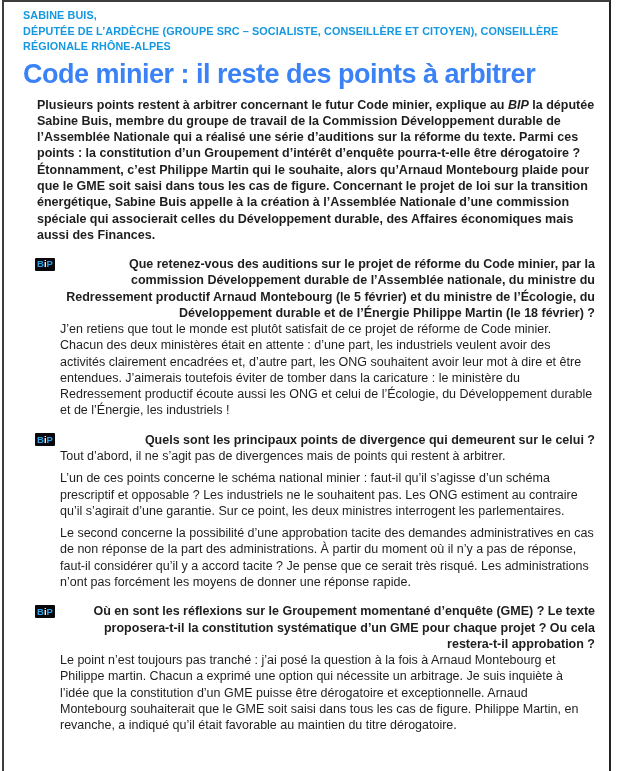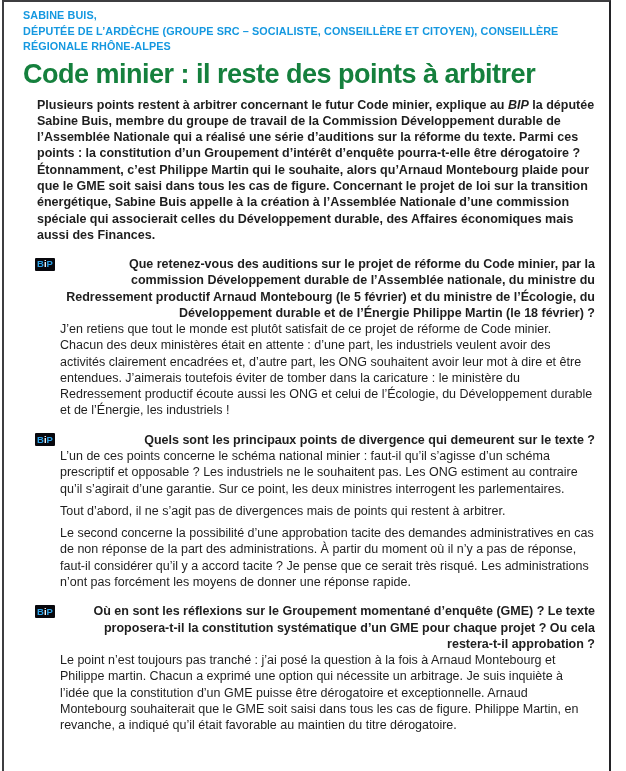--- a/index.html
+++ b/index.html
@@ -31,21 +31,21 @@
   }
   .kicker {
     color: var(--accent);
     font-weight: bold;
     font-size: 10.8px;
     line-height: 15.5px;
     letter-spacing: 0.1px;
   }
   .title {
     margin: 3px 0 7px 0;
-    color: #15803d;
+    color: #3b82f6;
     font-weight: bold;
     font-size: 27px;
     line-height: 32px;
     letter-spacing: -0.5px;
   }
   .intro {
     margin: 0 0 12px 14px;
     color: var(--ink);
     font-weight: bold;
     font-size: 12.5px;
@@ -116,24 +116,24 @@
       <p>J’en retiens que tout le monde est plutôt satisfait de ce projet de réforme de Code minier. Chacun des deux ministères était en attente : d’une part, les industriels veulent avoir des activités clairement encadrées et, d’autre part, les ONG souhaitent avoir leur mot à dire et être entendues. J’aimerais toutefois éviter de tomber dans la caricature : le ministère du Redressement productif écoute aussi les ONG et celui de l’Écologie, du Développement durable et de l’Énergie, les industriels !</p>
     </div>
   </section>
 
   <section class="qa">
     <span class="bip-badge">
         <span class="b-blue">B</span>
         <span class="b-white">i</span>
         <span class="b-blue">P</span>
       </span>
-    <p class="question">Quels sont les principaux points de divergence qui demeurent sur le texte ?</p>
+    <p class="question">Quels sont les principaux points de divergence qui demeurent sur le celui ?</p>
     <div class="answer">
+      <p>Tout d’abord, il ne s’agit pas de divergences mais de points qui restent à arbitrer.</p>
       <p>L’un de ces points concerne le schéma national minier : faut-il qu’il s’agisse d’un schéma prescriptif et opposable ? Les industriels ne le souhaitent pas. Les ONG estiment au contraire qu’il s’agirait d’une garantie. Sur ce point, les deux ministres interrogent les parlementaires.</p>
-      <p>Tout d’abord, il ne s’agit pas de divergences mais de points qui restent à arbitrer.</p>
       <p>Le second concerne la possibilité d’une approbation tacite des demandes administratives en cas de non réponse de la part des administrations. À partir du moment où il n’y a pas de réponse, faut-il considérer qu’il y a accord tacite ? Je pense que ce serait très risqué. Les administrations n’ont pas forcément les moyens de donner une réponse rapide.</p>
     </div>
   </section>
 
   <section class="qa">
     <span class="bip-badge">
         <span class="b-blue">B</span>
         <span class="b-white">i</span>
         <span class="b-blue">P</span>
       </span>

